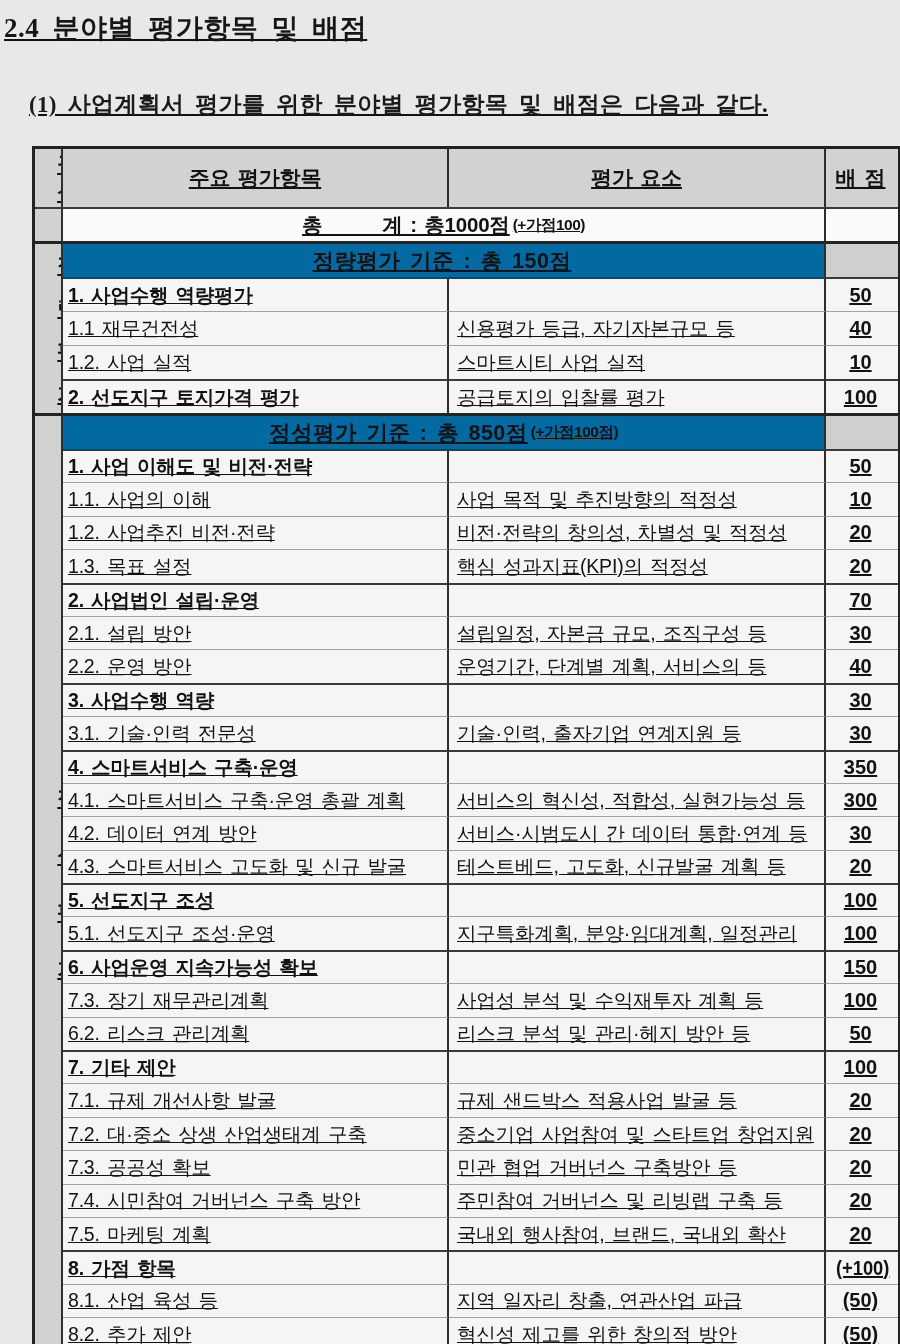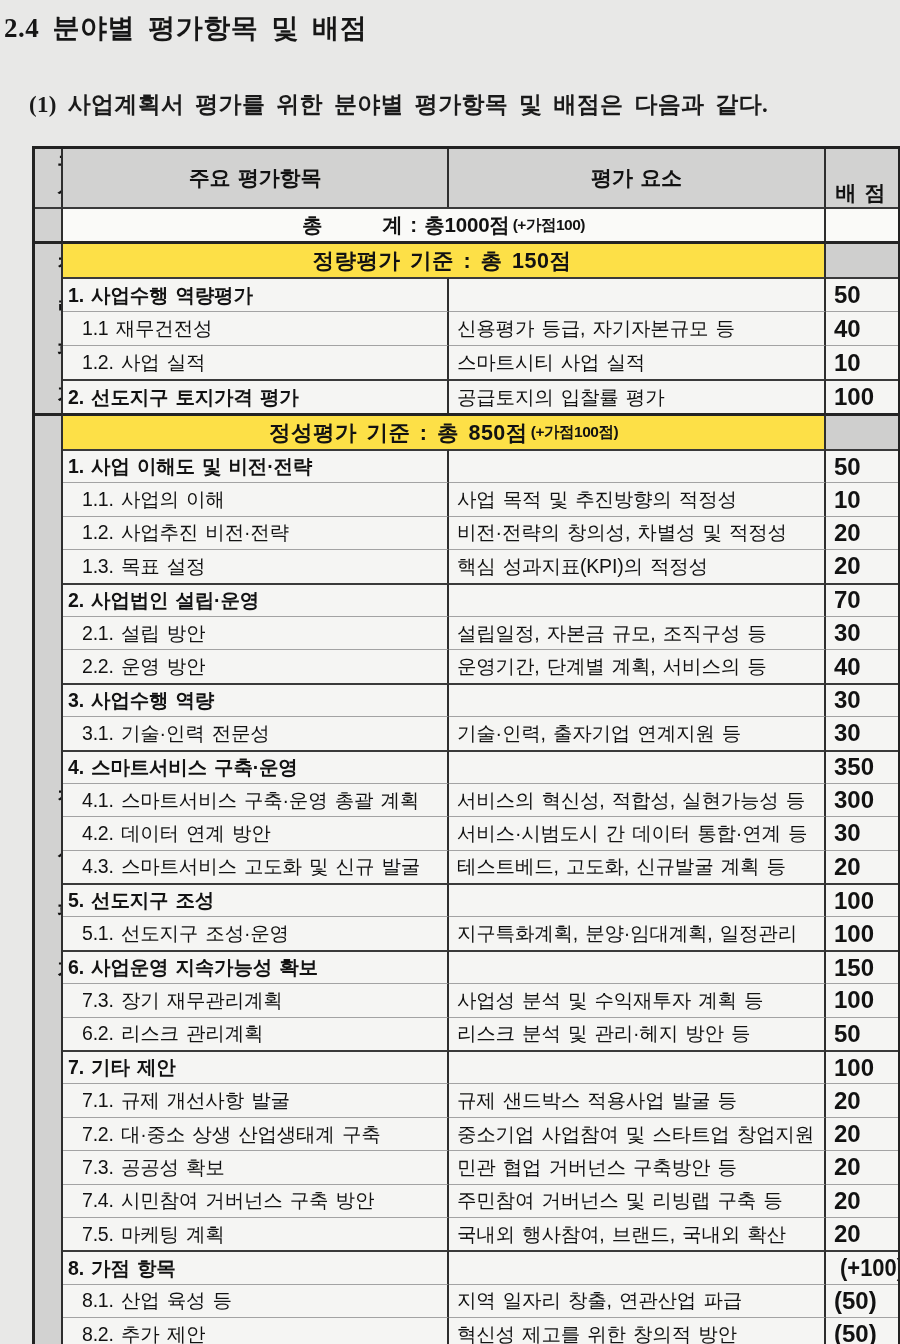--- a/index.html
+++ b/index.html
@@ -2,21 +2,21 @@
 <html lang="ko"><head>
 <meta charset="utf-8">
 <style>
   html, body {
     margin: 0; padding: 0;
     width: 900px; height: 1344px;
     background: #e8e8e7;
     overflow: hidden;
     color: #121212;
   }
-  .page { width: 900px; height: 1268px; position: relative; }
+  .page { width: 900px; height: 1268px; position: relative; text-decoration: underline; }
 
   
   .h-title {
     font-family: "Liberation Serif", serif;
     font-size: 27px; font-weight: 700;
     letter-spacing: 0.5px; word-spacing: 6px;
     margin: 0; padding: 10px 0 0 4px;
     color: #161616;
   }
   .h-sub {
@@ -56,38 +56,38 @@
     justify-content: center; text-align: center;
     padding: 0 2px;
     background: #d2d2d1;
     border-right: 2px solid #2e2e2e;
     font-weight: 700; font-size: 20.5px;
     white-space: normal; word-break: break-all;
   }
   .c1 .t { white-space: normal; word-break: break-all; margin-left: 39px; }
   .c2 { border-right: 2px solid #2e2e2e; }
   .c3 { border-right: 2px solid #2e2e2e; }
-  .c4 { justify-content: flex-start; padding-right: 11px; font-weight: 600; font-size: 24px; letter-spacing: 0; }
+  .c4 { justify-content: center; padding-right: 11px; font-weight: 600; font-size: 20px; letter-spacing: 0; }
 
   
   .head { background: #d2d2d1; font-weight: 700; justify-content: center; font-size: 21px; }
   .band {
-    background: #fde047; font-weight: 700; justify-content: center;
+    background: #0369a1; font-weight: 700; justify-content: center;
     font-size: 21.5px; letter-spacing: 0.5px; word-spacing: 3px;
     grid-column: span 2;
   }
   .band-score { background: #cfcfce; }
   .total-label { grid-column: span 2; justify-content: center; font-weight: 700; font-size: 20.5px; background: #fafaf8; }
   .total-label .t { white-space: pre; }
   .total-empty { background: #fafaf8; }
   .small { font-size: 15.5px; font-weight: 700; letter-spacing: -0.5px; margin-left: 3px; }
 
   
   .el-major { font-weight: 700; padding-left: 5px; }
-  .el-sub   { font-weight: 500; padding-left: 19px; }
+  .el-sub   { font-weight: 500; padding-left: 5px; }
   .crit     { font-weight: 500; }
 
   
   .bt-thin  { border-top: 1px solid #a3a3a3; }
   .bt-med   { border-top: 2px solid #3a3a3a; }
   .bt-thick { border-top: 3px solid #242424; }
 
   
   .rs5  { grid-row: span 5;  line-height: 43px; }
   .rs28 { grid-row: span 28; line-height: 57px; }
@@ -104,21 +104,21 @@
 
     <div class="cell c1 head">
         <span class="t">구 성</span>
       </div>
     <div class="cell c3 head">
         <span class="t">주요 평가항목</span>
       </div>
     <div class="cell c2 head">
         <span class="t">평가 요소</span>
       </div>
-    <div class="cell c4 head" style="justify-content:center;align-items:flex-end;">
+    <div class="cell c4 head" style="justify-content:center;">
         <span class="t">배 점</span>
       </div>
 
     <div class="cell c1 bt-med"></div>
     <div class="cell c2 total-label bt-med">
       <span class="t">총        계 : 총1000점</span>
         <span class="small">(+가점100)</span>
     </div>
     <div class="cell c4 total-empty bt-med"></div>
 

